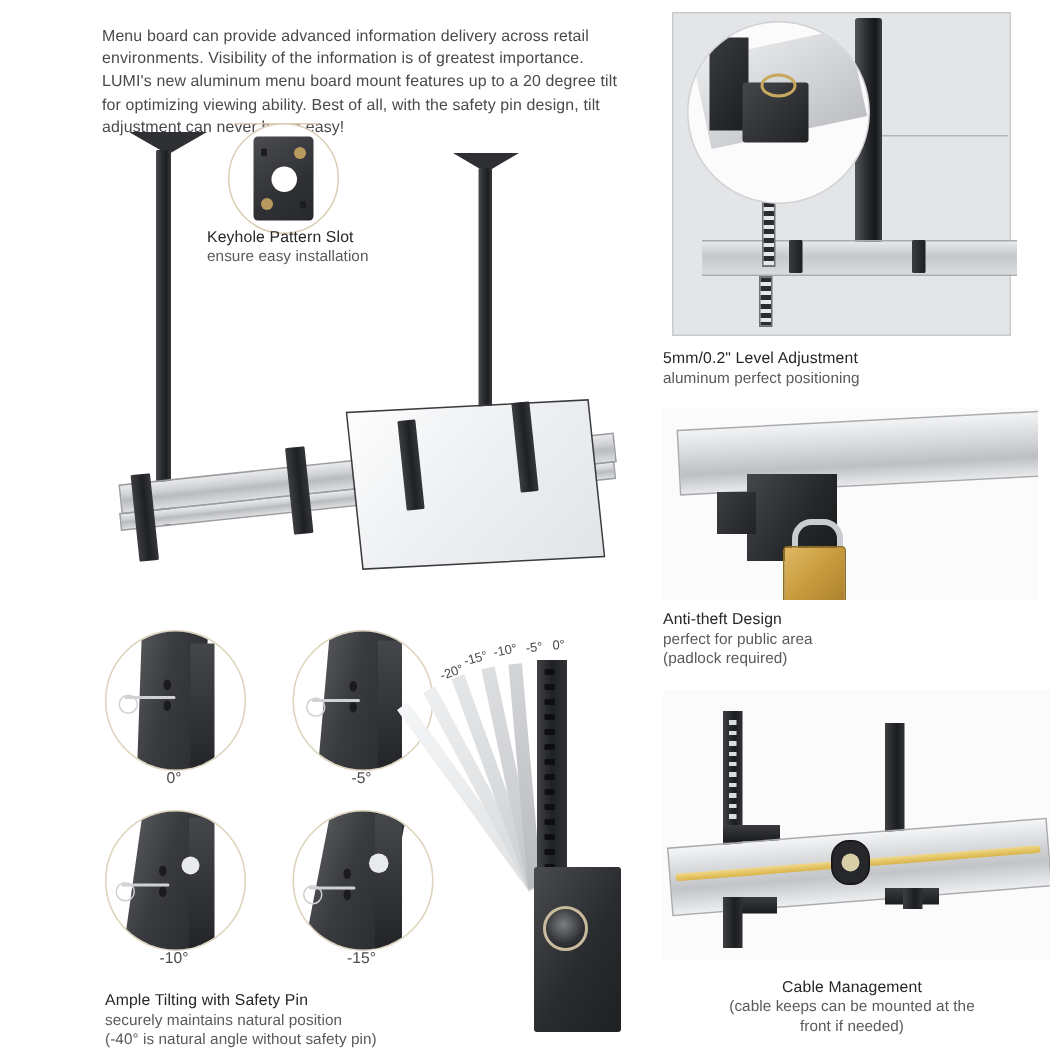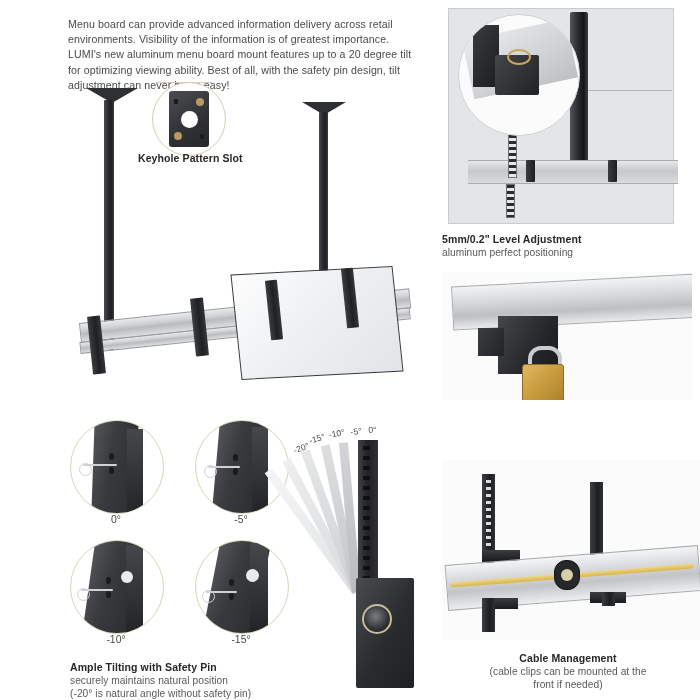--- a/index.html
+++ b/index.html
@@ -10,21 +10,21 @@
   }
   .page{position:relative;width:700px;height:700px;}
 
   
   .intro{
     position:absolute;left:68px;top:6px;width:356px;
     font-size:10.6px;line-height:15.4px;color:#4a4a4a;
     letter-spacing:.1px;
   }
   .cap-title{
-    font-size:10.5px;font-weight:bold;color:#262626;line-height:14px;
+    font-size:10.5px;font-weight:normal;color:#262626;line-height:14px;
     letter-spacing:.1px;
   }
   .cap-sub{
     font-size:10.2px;color:#5a5a5a;line-height:13.3px;letter-spacing:.05px;
   }
 
   
   .left-col{position:absolute;left:0;top:0;width:430px;height:700px;}
 
   .hero{position:absolute;left:60px;top:80px;width:370px;height:320px;}
@@ -236,20 +236,21 @@
           <div class="screwpad" style="left:27px;top:7px;width:8px;height:8px;"></div>
           <div class="screwpad" style="left:5px;top:41px;width:8px;height:8px;"></div>
           <div class="keyslot" style="left:5px;top:8px;width:4px;height:5px;"></div>
           <div class="keyslot" style="left:31px;top:43px;width:4px;height:5px;"></div>
         </div>
       </div>
     </div>
 
     <div class="caption-keyhole">
       <div class="cap-title">Keyhole Pattern Slot</div>
+      <div class="cap-sub">ensure easy installation</div>
     </div>
 
     <div class="tilt-grid">
 
       <div class="tilt-cell" style="left:0;top:0;">
         <div class="tcircle">
           <div class="brkt-body" style="left:22px;top:-4px;width:44px;height:100px;transform:rotate(2deg);"></div>
           <div class="brkt-arm" style="left:56px;top:8px;width:16px;height:86px;"></div>
           <div class="hole" style="left:38px;top:32px;width:5px;height:7px;"></div>
           <div class="hole" style="left:38px;top:46px;width:5px;height:7px;"></div>
@@ -328,21 +329,21 @@
         <div class="fdot" style="top:120px;"></div>
           <div class="fdot" style="top:130px;"></div>
       </div>
       <div class="pivot-body"></div>
       <div class="pivot-ring"></div>
     </div>
 
     <div class="caption-tilt">
       <div class="cap-title">Ample Tilting with Safety Pin</div>
       <div class="cap-sub">securely maintains natural position</div>
-      <div class="cap-sub">(-20° is natural angle without safety pin)</div>
+      <div class="cap-sub">(-40° is natural angle without safety pin)</div>
     </div>
   </div>
 
   <div class="right-col">
 
     <div class="p1-bg">
       <div class="p1-wall" style="left:0;top:0;width:224px;height:214px;"></div>
       <div class="p1-wall" style="left:88px;top:82px;width:136px;height:1px;background:#b3b5b8;border:0;"></div>
       <div class="p1-pole"></div>
       <div class="p1-rail"></div>
@@ -362,35 +363,40 @@
       <div class="cap-sub">aluminum perfect positioning</div>
     </div>
 
     <div class="photo" style="left:12px;top:272px;width:250px;height:128px;background:#fbfbfb;">
       <div class="p2-rail"></div>
       <div class="p2-brk"></div>
       <div class="p2-brk2"></div>
       <div class="p2-lock-sh"></div>
       <div class="p2-lock"></div>
     </div>
+    <div class="cap2">
+      <div class="cap-title">Anti-theft Design</div>
+      <div class="cap-sub">perfect for public area</div>
+      <div class="cap-sub">(padlock required)</div>
+    </div>
 
     <div class="photo" style="left:12px;top:460px;width:258px;height:180px;background:#fbfbfb;">
       <div class="p3-post" style="left:40px;top:14px;height:92px;"></div>
       <div class="p3-dots" style="left:44px;top:20px;height:72px;"></div>
       <div class="p3-post" style="left:148px;top:22px;height:82px;"></div>
       <div class="p3-foot" style="left:40px;top:90px;width:38px;"></div>
       <div class="p3-foot" style="left:148px;top:96px;width:38px;"></div>
       <div class="p3-rail"></div>
       <div class="p3-cable"></div>
       <div class="p3-clip"></div>
       <div class="p3-foot" style="left:40px;top:138px;width:36px;"></div>
       <div class="p3-post" style="left:40px;top:138px;height:34px;"></div>
       <div class="p3-foot" style="left:148px;top:132px;width:36px;"></div>
       <div class="p3-post" style="left:160px;top:132px;height:14px;"></div>
     </div>
     <div class="cap3">
       <div class="cap-title">Cable Management</div>
-      <div class="cap-sub">(cable clips can be mounted at the</div>
+      <div class="cap-sub">(cable keeps can be mounted at the</div>
       <div class="cap-sub">front if needed)</div>
 
     </div>
   </div>
 </div>
 
 </body></html>

